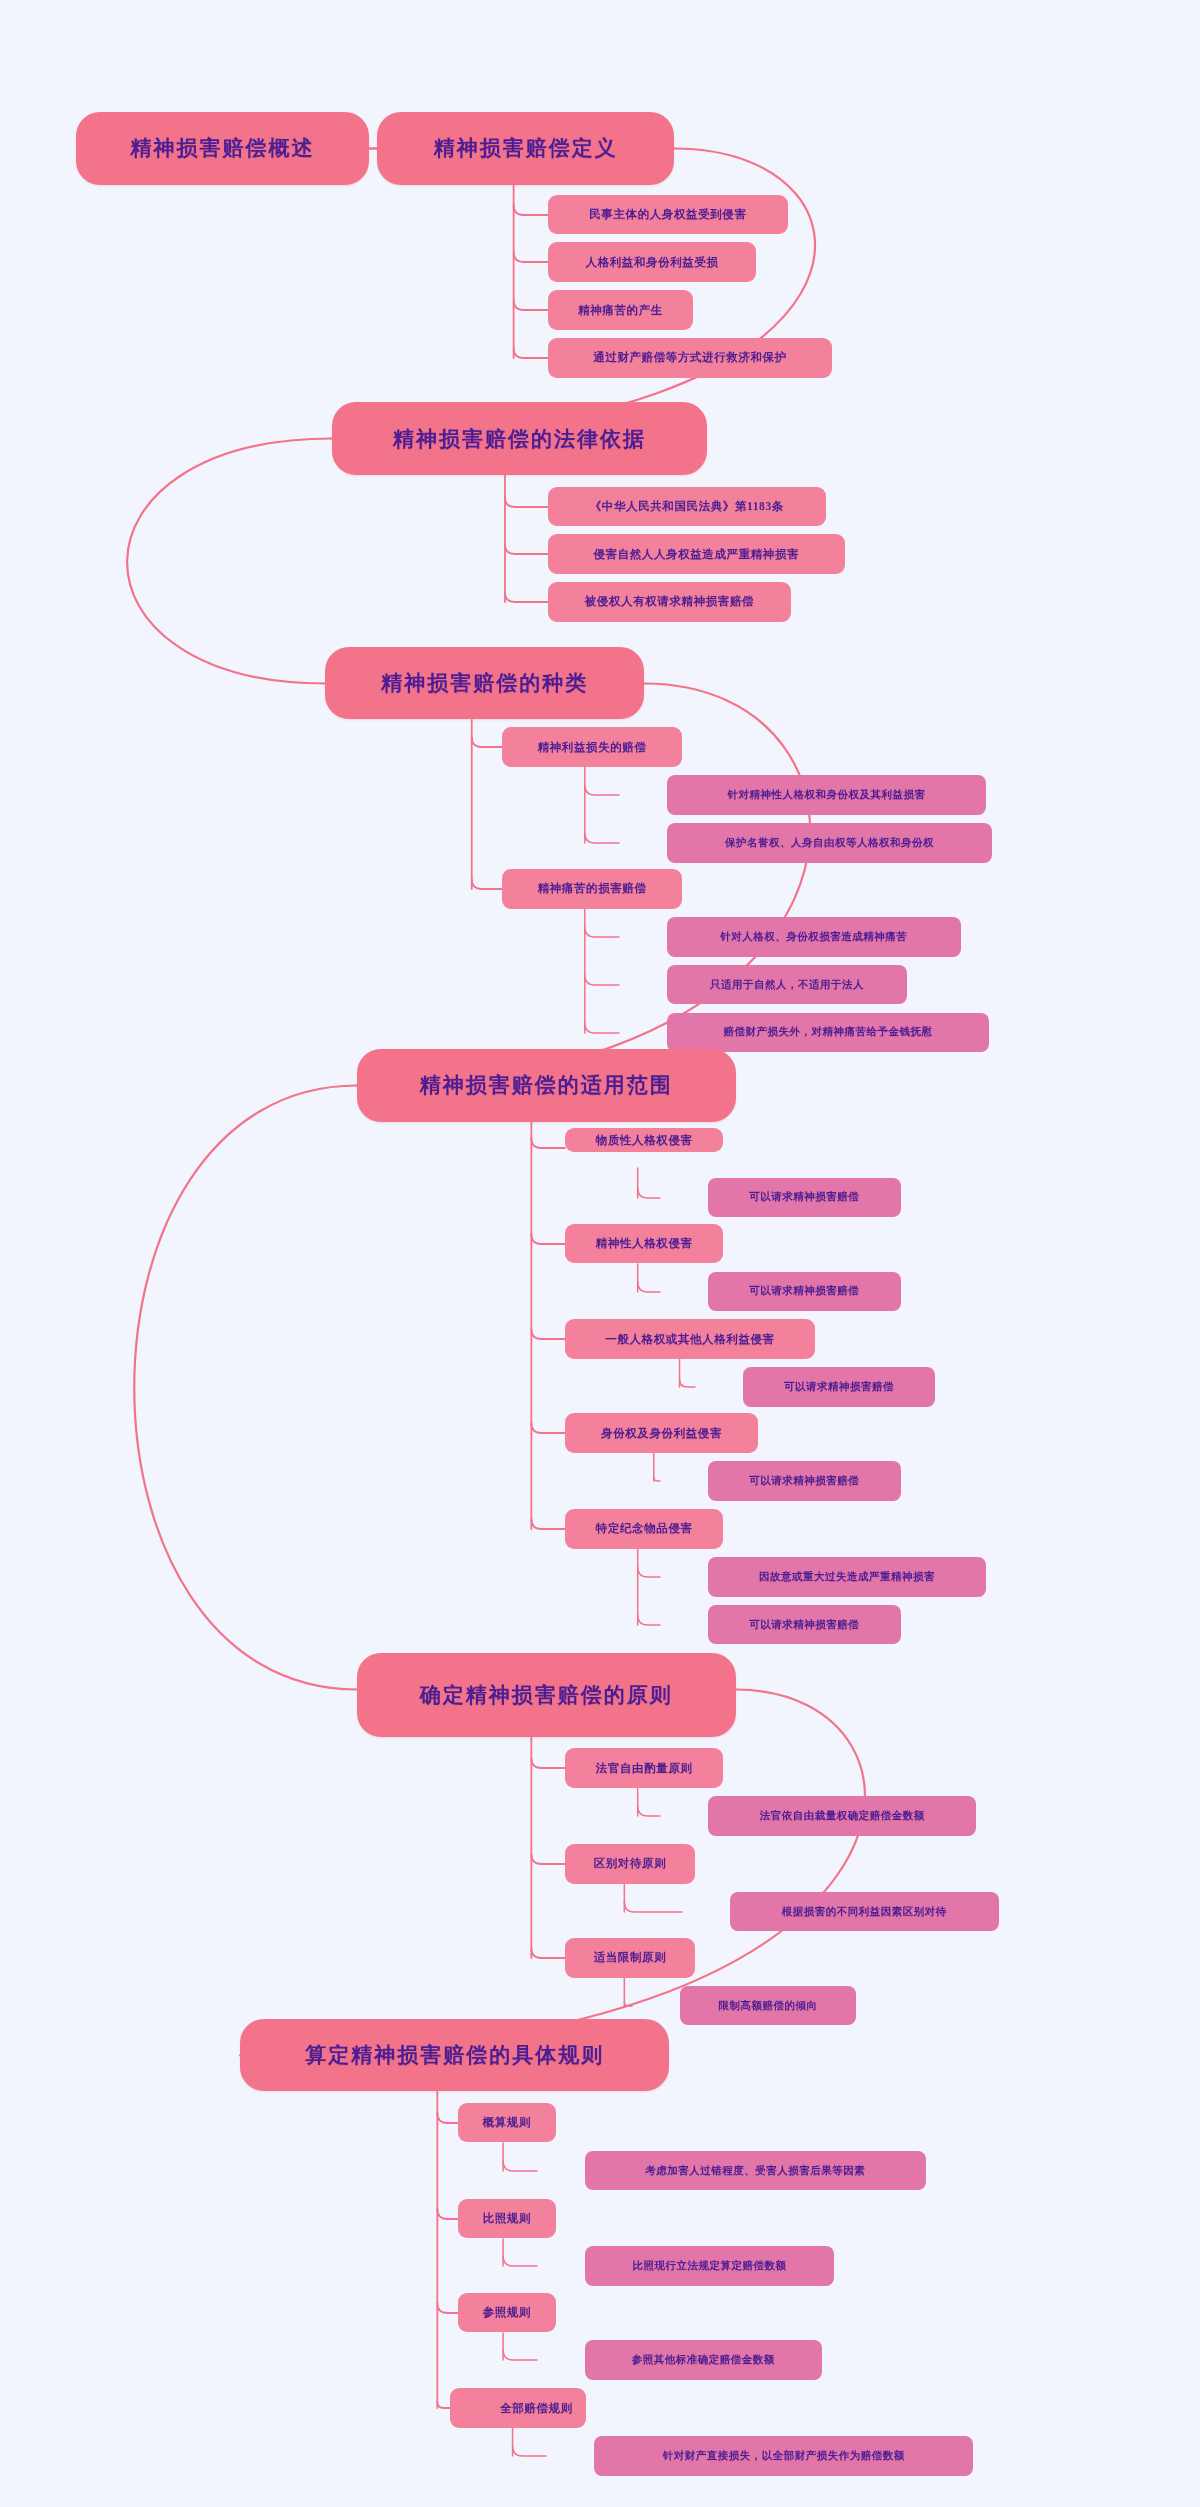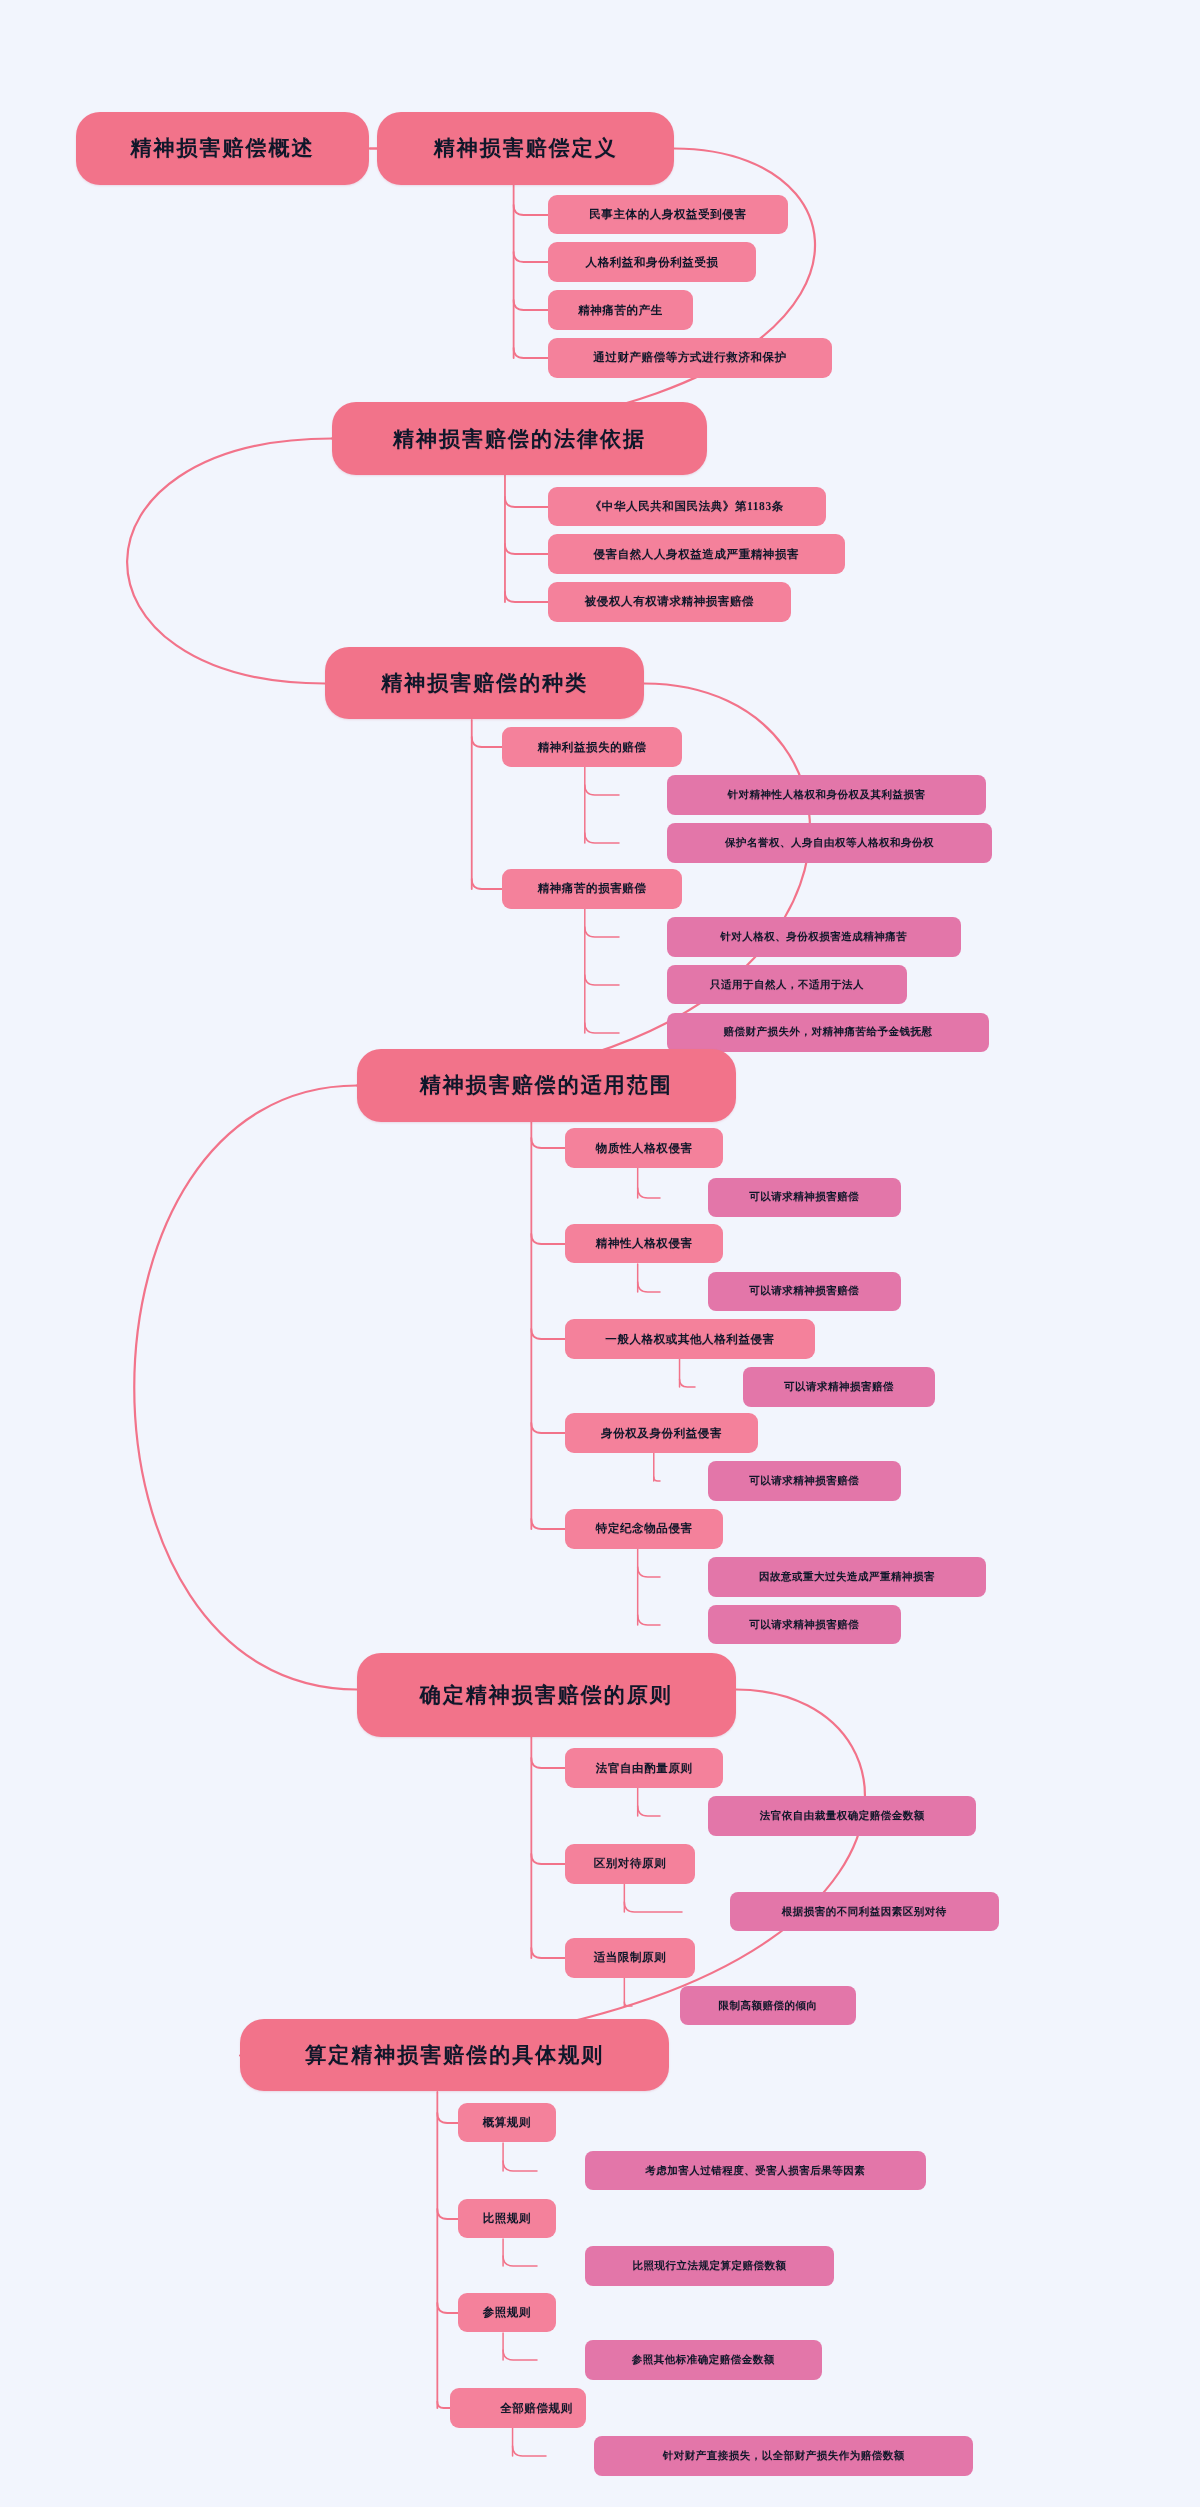--- a/index.html
+++ b/index.html
@@ -9,21 +9,21 @@
     font-family:"Liberation Serif","DejaVu Serif",serif;
     position:relative;
     overflow:hidden;
   }
   #mindmap{position:absolute;left:0;top:0;width:1200px;height:2507px;}
   svg.links{position:absolute;left:0;top:0;width:1200px;height:2507px;pointer-events:none;}
   .node{
     position:absolute;
     display:flex;align-items:center;justify-content:center;
     box-sizing:border-box;
-    color:#0f172a;
+    color:#4c1d95;
     white-space:nowrap;
     font-weight:bold;
     text-shadow:0 1px 1px rgba(0,0,0,.06);
   }
   
   .lvl1{
     background:#f2738a;
     border-radius:24px;
     font-size:21px;
     padding:11px 26px;
@@ -170,21 +170,21 @@
       </div>
       <div class="node lvl3" style="left: 618.947px; top: 964.865px; min-width: 240px; height: 39.5842px;">
         <span>只适用于自然人，不适用于法人</span>
       </div>
       <div class="node lvl3" style="left: 618.947px; top: 1012.7px; min-width: 322.105px; height: 39.5842px;">
         <span>赔偿财产损失外，对精神痛苦给予金钱抚慰</span>
       </div>
       <div class="node lvl1" style="left: 356.842px; top: 1048.98px; min-width: 378.947px; height: 72.5711px;">
         <span>精神损害赔偿的适用范围</span>
       </div>
-      <div class="node lvl2" style="left: 565.263px; top: 1128.15px; min-width: 157.895px; height: 40px;">
+      <div class="node lvl2" style="left: 565.263px; top: 1128.15px; min-width: 157.895px; height: 24px;">
         <span>物质性人格权侵害</span>
       </div>
       <div class="node lvl3" style="left: 660px; top: 1177.63px; min-width: 192.632px; height: 39.5842px;">
         <span>可以请求精神损害赔偿</span>
       </div>
       <div class="node lvl2" style="left: 565.263px; top: 1223.81px; min-width: 157.895px; height: 39.5842px;">
         <span>精神性人格权侵害</span>
       </div>
       <div class="node lvl3" style="left: 660px; top: 1271.64px; min-width: 192.632px; height: 39.5842px;">
         <span>可以请求精神损害赔偿</span>

